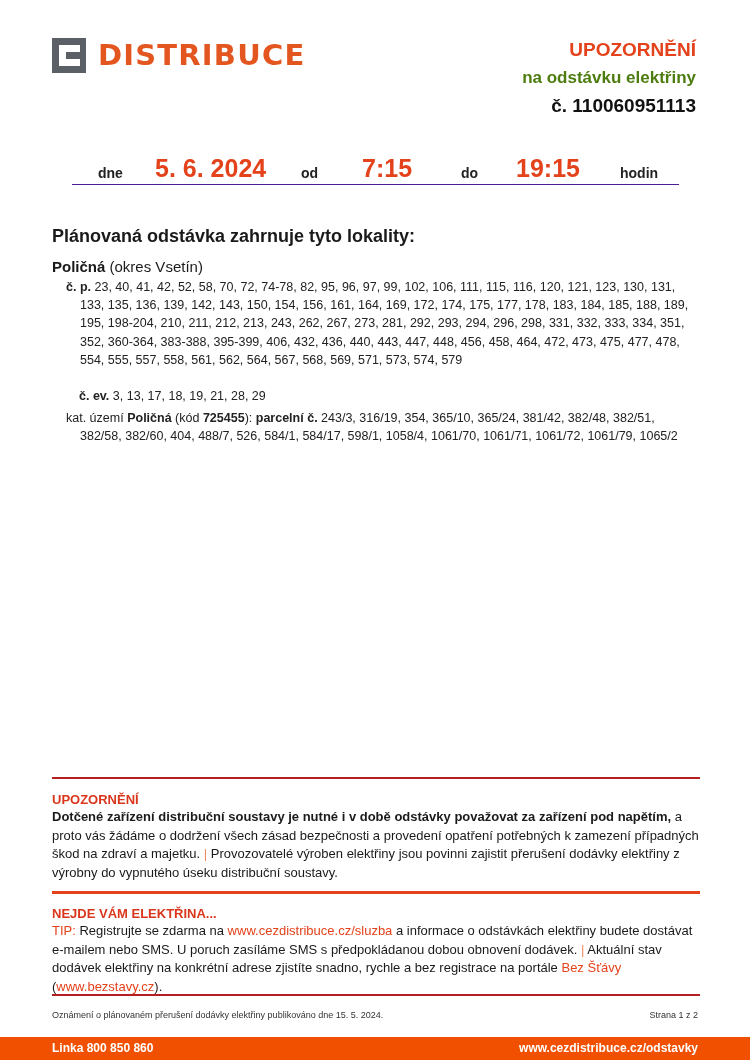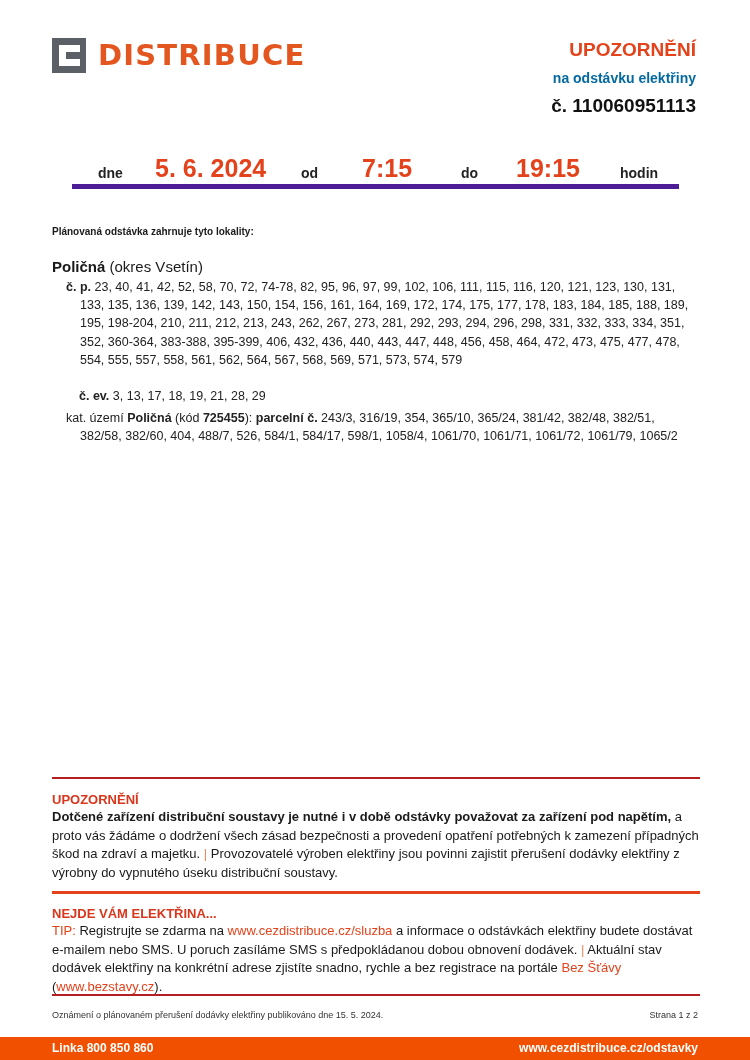--- a/index.html
+++ b/index.html
@@ -7,31 +7,31 @@
          font-family:"Liberation Sans", sans-serif; color:#1a1a1a; }
   .abs { position:absolute; }
 
   
   #logo-box { left:52px; top:38px; width:34px; height:35px; background:#5b6067; }
   #logo-box svg { display:block; }
   #logo-text { left:98px; top:38px; font-size:29px; font-weight:bold; color:#e3561f;
                letter-spacing:1.2px; line-height:35px; font-family:"DejaVu Sans", sans-serif; }
   #notice-head { right:54px; top:36px; text-align:right; font-weight:bold; }
   #notice-head .t1 { font-size:19px; color:#e4421b; line-height:28px; }
-  #notice-head .t2 { font-size:14px; color:#0369a1; line-height:28px; }
+  #notice-head .t2 { font-size:17px; color:#4d7c0f; line-height:28px; }
   #notice-head .t3 { font-size:19px; color:#111; line-height:28px; }
 
   
-  #date-row { left:72px; top:150px; width:607px; height:34px; border-bottom:5px solid #4c1d95; }
+  #date-row { left:72px; top:150px; width:607px; height:34px; border-bottom:1px solid #4c1d95; }
   #date-row span { position:absolute; bottom:3px; }
   .small-lbl { font-size:14px; font-weight:bold; color:#222; }
   .big-val { font-size:25px; font-weight:bold; color:#e4421b; bottom:1px !important; }
 
   
-  #intro { left:52px; top:226px; font-size:10px; font-weight:bold; color:#1a1a1a; }
+  #intro { left:52px; top:226px; font-size:18px; font-weight:bold; color:#1a1a1a; }
   #locality-title { left:52px; top:258px; font-size:15px; }
   #locality-title b { font-weight:bold; }
   .list-block { position:absolute; font-size:12.5px; line-height:18.2px; color:#222; }
   #cp-block { left:66px; top:278px; width:640px; }
   #cp-block .ind { padding-left:14px; display:block; }
   #cev-block { left:79px; top:387px; width:640px; }
   #kat-block { left:66px; top:409px; width:640px; }
   #kat-block .ind { padding-left:14px; display:block; }
 
   

